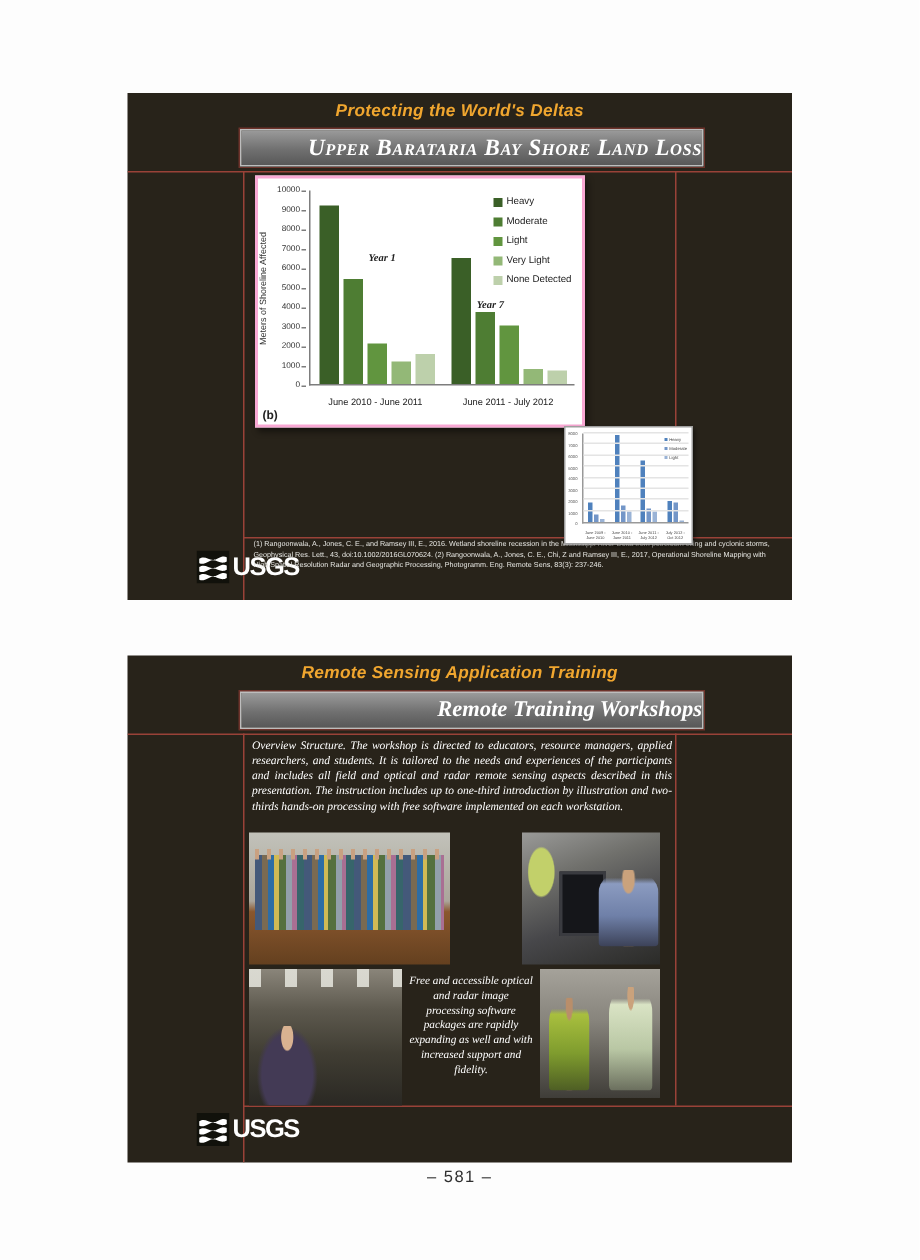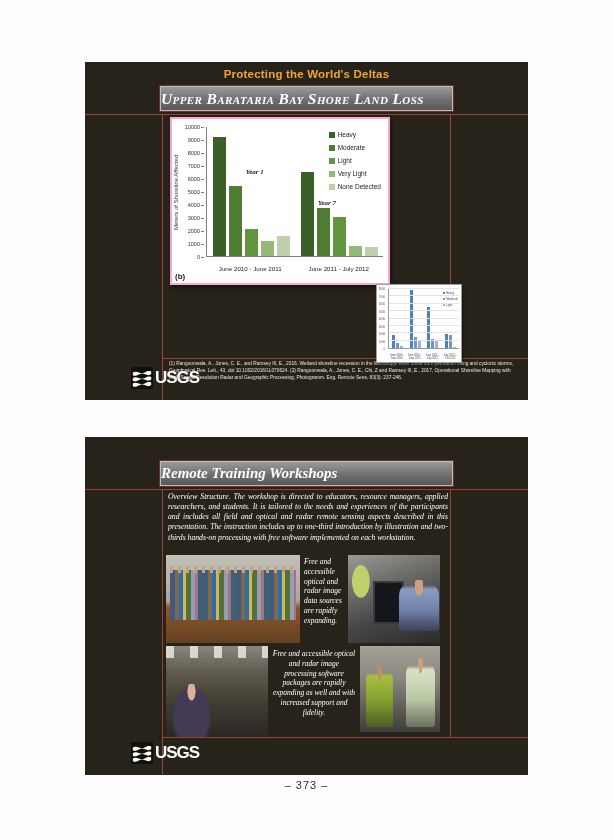--- a/index.html
+++ b/index.html
@@ -4,22 +4,22 @@
 <style>
   html,body{margin:0;padding:0;}
   body{width:613px;height:840px;background:#ffffff;font-family:"Liberation Sans",sans-serif;position:relative;overflow:hidden;}
   .page{position:absolute;inset:0;background:#fdfdfd;}
 
   
   .slide{position:absolute;left:85px;width:443px;height:338px;background:#28231a;overflow:hidden;}
   .slide1{top:62px;}
   .slide2{top:437px;}
 
-  .kicker{position:absolute;top:6px;left:0;right:0;text-align:center;color:#f0a62f;font-weight:bold;font-size:11.5px;letter-spacing:.2px;}
-  .banner{position:absolute;left:75px;right:75px;top:24px;height:23px;background:linear-gradient(180deg,#9a9a9a 0%,#707070 55%,#585858 100%);border:1px solid #bdbdbd;box-shadow:0 0 0 1px #6e332b;display:flex;align-items:center;justify-content:flex-start;}
+  .kicker{position:absolute;top:6px;left:0;right:0;text-align:center;color:#f0a62f;font-weight:bold;font-size:11.5px;letter-spacing:.2px;font-style:italic;}
+  .banner{position:absolute;left:75px;right:59px;top:24px;height:23px;background:linear-gradient(180deg,#9a9a9a 0%,#707070 55%,#585858 100%);border:1px solid #bdbdbd;box-shadow:0 0 0 1px #6e332b;display:flex;align-items:center;justify-content:flex-end;}
   .banner-text{color:#ffffff;font-family:"Liberation Serif",serif;font-style:italic;font-weight:600;font-size:15px;white-space:nowrap;}
   .smallcaps{font-variant:small-caps;font-size:15.5px;letter-spacing:.4px;}
 
   .frame{position:absolute;background:#9a4238;}
   .frame-top{left:0;right:0;top:52px;height:1px;}
   .frame-left{left:77px;top:52px;bottom:0;width:1px;}
   .frame-right{left:365px;top:52px;height:244px;width:1px;}
   .frame-bottom{left:77px;right:0;top:296px;height:1px;}
   .fb2{top:300px;}
   .fr2{height:248px;}
@@ -243,45 +243,45 @@
           <path d="M2 18 C7 15,10 21,15 18 S22 17,22 17 L22 20 C17 23,14 17,9 20 S2 21,2 21 Z" fill="#ffffff"></path>
         </svg>
       </span>
       <span class="logo-text">USGS</span>
     </div>
 
     <div class="citation">(1) Rangoonwala, A., Jones, C. E., and Ramsey III, E., 2016. Wetland shoreline recession in the Mississippi River Delta from petroleum oiling and cyclonic storms, Geophysical Res. Lett., 43, doi:10.1002/2016GL070624. (2) Rangoonwala, A., Jones, C. E., Chi, Z and Ramsey III, E., 2017, Operational Shoreline Mapping with High Spatial Resolution Radar and Geographic Processing, Photogramm. Eng. Remote Sens, 83(3): 237-246.</div>
   </section>
 
   <section class="slide slide2">
+    <div class="kicker">Remote Sensing Application Training</div>
     <div class="banner">
       <span class="banner-text">Remote Training Workshops</span>
     </div>
     <div class="frame frame-top"></div>
     <div class="frame frame-left"></div>
     <div class="frame frame-right fr2"></div>
     <div class="frame frame-bottom fb2"></div>
 
     <div class="overview">Overview Structure. The workshop is directed to educators, resource managers, applied researchers, and students. It is tailored to the needs and experiences of the participants and includes all field and optical and radar remote sensing aspects described in this presentation. The instruction includes up to one-third introduction by illustration and two-thirds hands-on processing with free software implemented on each workstation.</div>
 
     <div class="photo photo-group"></div>
-    <div class="caption caption1">Free and accessible optical and radar image data sources are rapidly expanding.</div>
     <div class="photo photo-computer"></div>
 
     <div class="photo photo-lab"></div>
     <div class="caption caption2">Free and accessible optical and radar image processing software packages are rapidly expanding as well and with increased support and fidelity.</div>
     <div class="photo photo-handshake"></div>
 
     <div class="logo">
       <span class="logo-icon">
         <svg viewBox="0 0 24 24" width="22" height="22" xmlns="http://www.w3.org/2000/svg">
           <rect width="24" height="24" fill="#11110b"></rect>
           <path d="M2 6 C7 3,10 9,15 6 S22 5,22 5 L22 8 C17 11,14 5,9 8 S2 9,2 9 Z" fill="#ffffff"></path>
           <path d="M2 12 C7 9,10 15,15 12 S22 11,22 11 L22 14 C17 17,14 11,9 14 S2 15,2 15 Z" fill="#ffffff"></path>
           <path d="M2 18 C7 15,10 21,15 18 S22 17,22 17 L22 20 C17 23,14 17,9 20 S2 21,2 21 Z" fill="#ffffff"></path>
         </svg>
       </span>
       <span class="logo-text">USGS</span>
     </div>
   </section>
 
-  <div class="pageno">– 373 –</div>
+  <div class="pageno">– 581 –</div>
 </div>
 
 </body></html>

